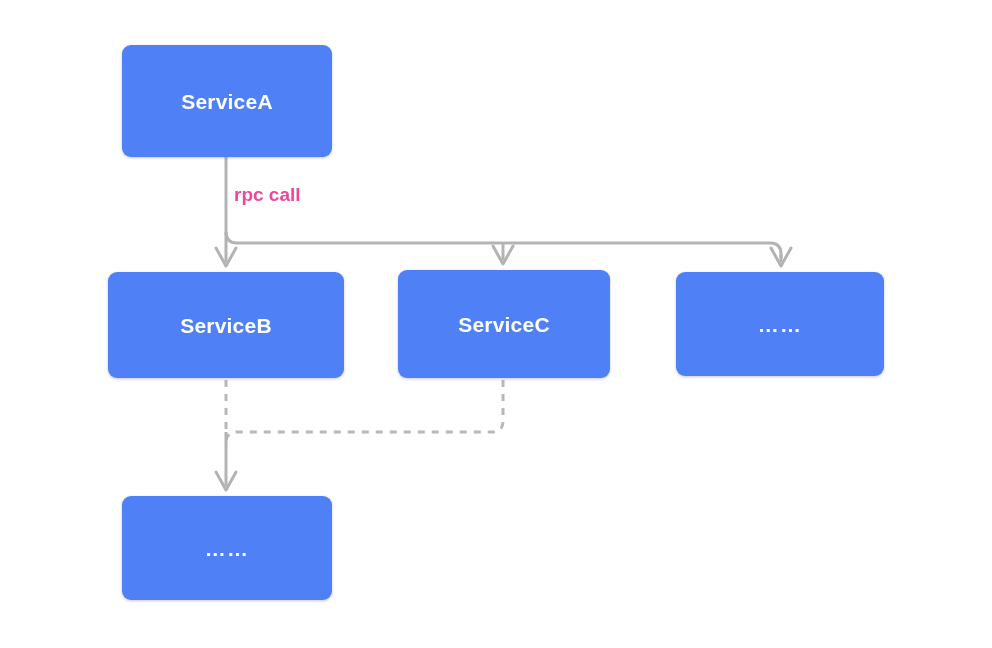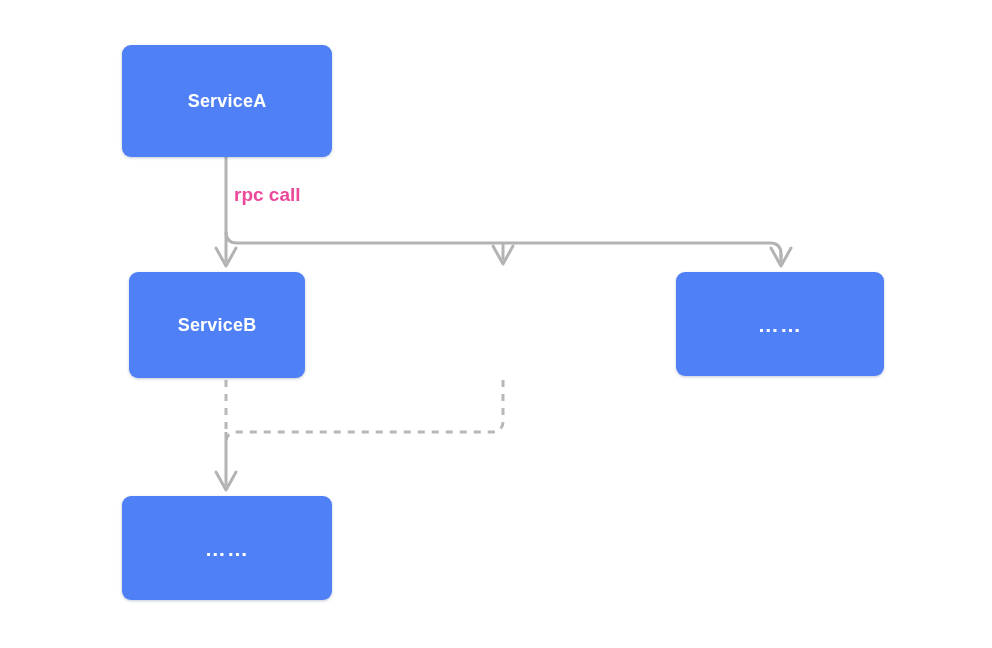--- a/index.html
+++ b/index.html
@@ -31,21 +31,21 @@
     border-radius: 9px;
     display: flex;
     align-items: center;
     justify-content: center;
     box-shadow: 0 1px 3px rgba(40,60,110,0.28);
     z-index: 2;
   }
   .node-label {
     color: #ffffff;
     font-weight: bold;
-    font-size: 18px;
+    font-size: 21px;
     letter-spacing: 0.2px;
     line-height: 1;
     white-space: nowrap;
   }
   .node-label.dots {
     font-size: 21px;
     letter-spacing: 1.2px;
   }
   .edge-label {
     position: absolute;
@@ -82,24 +82,27 @@
     <path d="M503,380 L503,421 Q503,432 492,432 L237,432 Q226,432 226,443" fill="none" stroke="#b8b8b8" stroke-width="3" stroke-dasharray="7 7" stroke-linecap="butt" stroke-linejoin="round"></path>
 
     <path d="M226,432 L226,486" fill="none" stroke="#b3b3b3" stroke-width="3"></path>
     <path d="M216,472 L226,490 L236,472" fill="none" stroke="#b3b3b3" stroke-width="3" stroke-linecap="round" stroke-linejoin="round"></path>
   </svg>
 
   <div class="node" style="left:122px; top:45px; width:210px; height:112px;">
     <span class="node-label">ServiceA</span>
   </div>
 
-  <div class="node" style="left:129px; top:272px; width:176px; height:106px;">
+  <div class="node" style="left:108px; top:272px; width:236px; height:106px;">
     <span class="node-label">ServiceB</span>
   </div>
 
+  <div class="node" style="left:398px; top:270px; width:212px; height:108px;">
+    <span class="node-label">ServiceC</span>
+  </div>
 
   <div class="node" style="left:676px; top:272px; width:208px; height:104px;">
     <span class="node-label dots">……</span>
   </div>
 
   <div class="node" style="left:122px; top:496px; width:210px; height:104px;">
     <span class="node-label dots">……</span>
   </div>
 
   <div class="edge-label" style="left:234px; top:185px;">rpc call</div>

